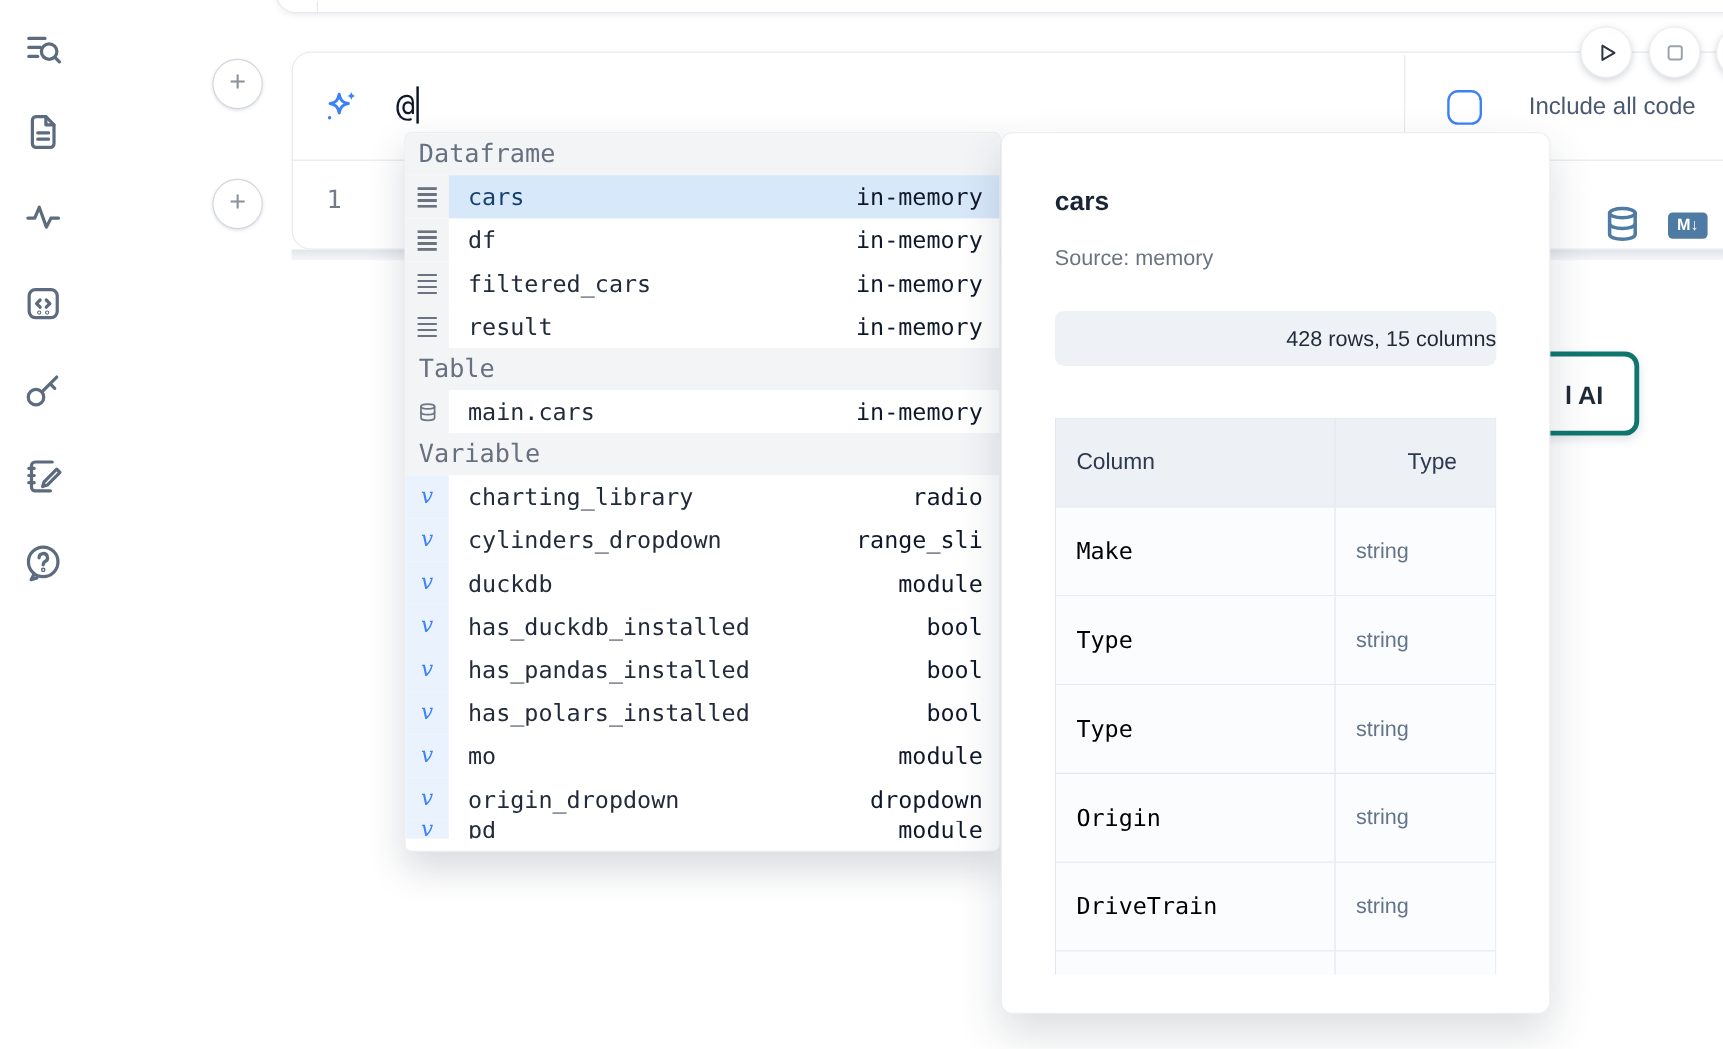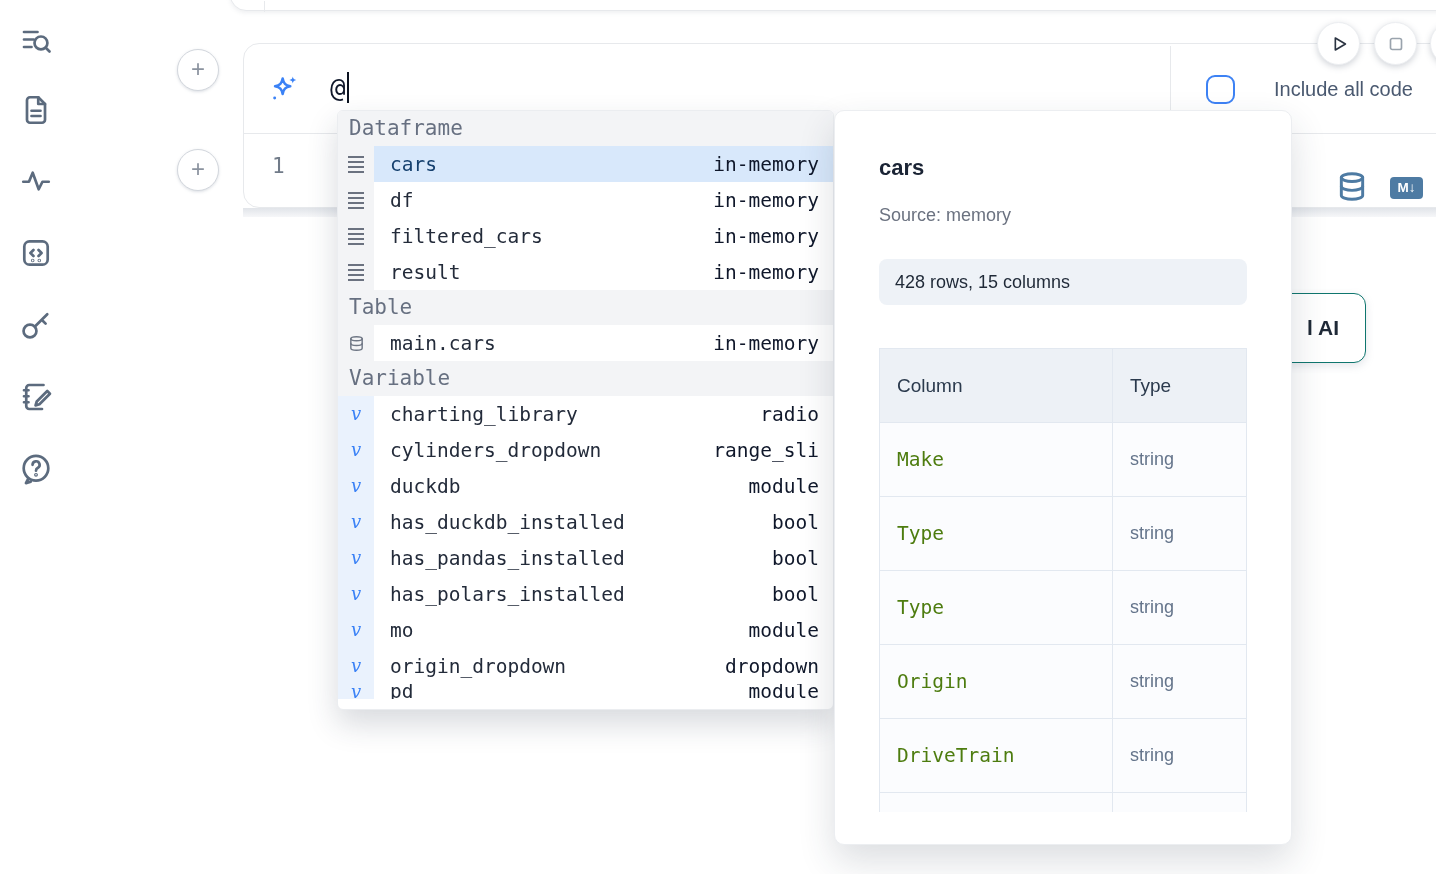--- a/index.html
+++ b/index.html
@@ -52,21 +52,21 @@
 
   
   .db-icon { position:absolute; left:1336px; top:170px; width:32px; height:33px; cursor:pointer; z-index:3; }
   .db-icon svg { stroke:#4e7ba3; fill:none; stroke-width:2.2; stroke-linecap:round; }
   .md-badge { position:absolute; left:1390px; top:177px; width:33px; height:22px; background:#4e7ba3;
     border-radius:4px; color:#fff; font-weight:bold; font-size:13.5px; text-align:center; line-height:22px;
     cursor:pointer; z-index:3; }
 
   
   .ai-btn { position:absolute; left:1268px; top:293px; width:98px; height:70px; background:#fff;
-    border:1px solid #0f766e; border-radius:12px; box-shadow:0 3px 8px rgba(120,130,150,.2);
+    border:4px solid #0f766e; border-radius:12px; box-shadow:0 3px 8px rgba(120,130,150,.2);
     font-weight:bold; font-size:21px; color:#1f2937; text-align:right; line-height:68px;
     padding-right:26px; cursor:pointer; z-index:4; }
 
   
   .cmp { position:absolute; left:337px; top:110px; width:497px; height:600px; background:#fff;
     border:1px solid #ebedf0; border-radius:6px; box-shadow:0 14px 30px rgba(40,50,70,.18);
     overflow:hidden; z-index:5; }
   .cmp-header { height:35px; background:#f3f4f6; color:#677081; font-family:"DejaVu Sans Mono", monospace;
     font-size:21px; line-height:35px; padding-left:11px; }
   .cmp-row { display:flex; height:36px; align-items:stretch; cursor:pointer; }
@@ -85,30 +85,30 @@
   .cmp-row.k-database .ic-database { display:block; }
   .cmp-row.k-variable .ic-variable { display:block; font-family:"DejaVu Serif", serif; font-style:italic;
     font-size:18px; color:#3b82f6; line-height:1; }
 
   
   .preview { position:absolute; left:834px; top:110px; width:458px; height:735px; background:#fff;
     border:1px solid #eceef1; border-radius:10px; box-shadow:0 16px 36px rgba(40,50,70,.16); z-index:6; }
   .pv-title { position:absolute; left:44px; top:44px; font-size:22px; font-weight:bold; color:#1b2435; }
   .pv-source { position:absolute; left:44px; top:94px; font-size:18px; color:#6b7280; }
   .pv-pill { position:absolute; left:44px; top:148px; width:368px; height:46px; background:#eef2f7;
-    border-radius:8px; font-size:18px; color:#1f2937; line-height:46px; padding-left:16px; }
+    border-radius:8px; font-size:18px; color:#1f2937; line-height:46px; padding-left:16px;text-align:right; }
   .pv-tablewrap { position:absolute; left:44px; top:237px; width:368px; height:464px; overflow:hidden; }
   .pv-table { width:368px; border:1px solid #e2e8f0; }
   .pv-row { display:flex; height:74px; border-bottom:1px solid #e2e8f0; background:#fbfcfe; }
-  .pv-row.hdr { background:#edf1f6; }
+  .pv-row.hdr { background:#edf1f6;gap:43px; }
   .pv-row.partial { height:24px; border-bottom:none; }
   .pv-c1 { width:233px; border-right:1px solid #e2e8f0; display:flex; align-items:center; padding-left:17px; }
   .pv-c2 { flex:1; display:flex; align-items:center; padding-left:17px; }
   .pv-row.hdr .pv-c1, .pv-row.hdr .pv-c2 { font-size:19px; color:#2b3a4d; }
-  .pv-row .col-name { font-family:"DejaVu Sans Mono", monospace; font-size:19.5px; color:#4d7c0f; }
+  .pv-row .col-name { font-family:"DejaVu Sans Mono", monospace; font-size:19.5px; color:#000000; }
   .pv-row .col-type { font-size:18px; color:#64748b; }
 </style>
 </head>
 <body>
 
 <nav class="sidebar">
   <div class="sb-btn" style="top:21px">
     <svg width="36" height="36" viewBox="0 0 24 24">
       <path d="M4 6h9M4 11h6.5M4 16h5"></path>
         <circle cx="15.3" cy="13.3" r="4.3"></circle>

